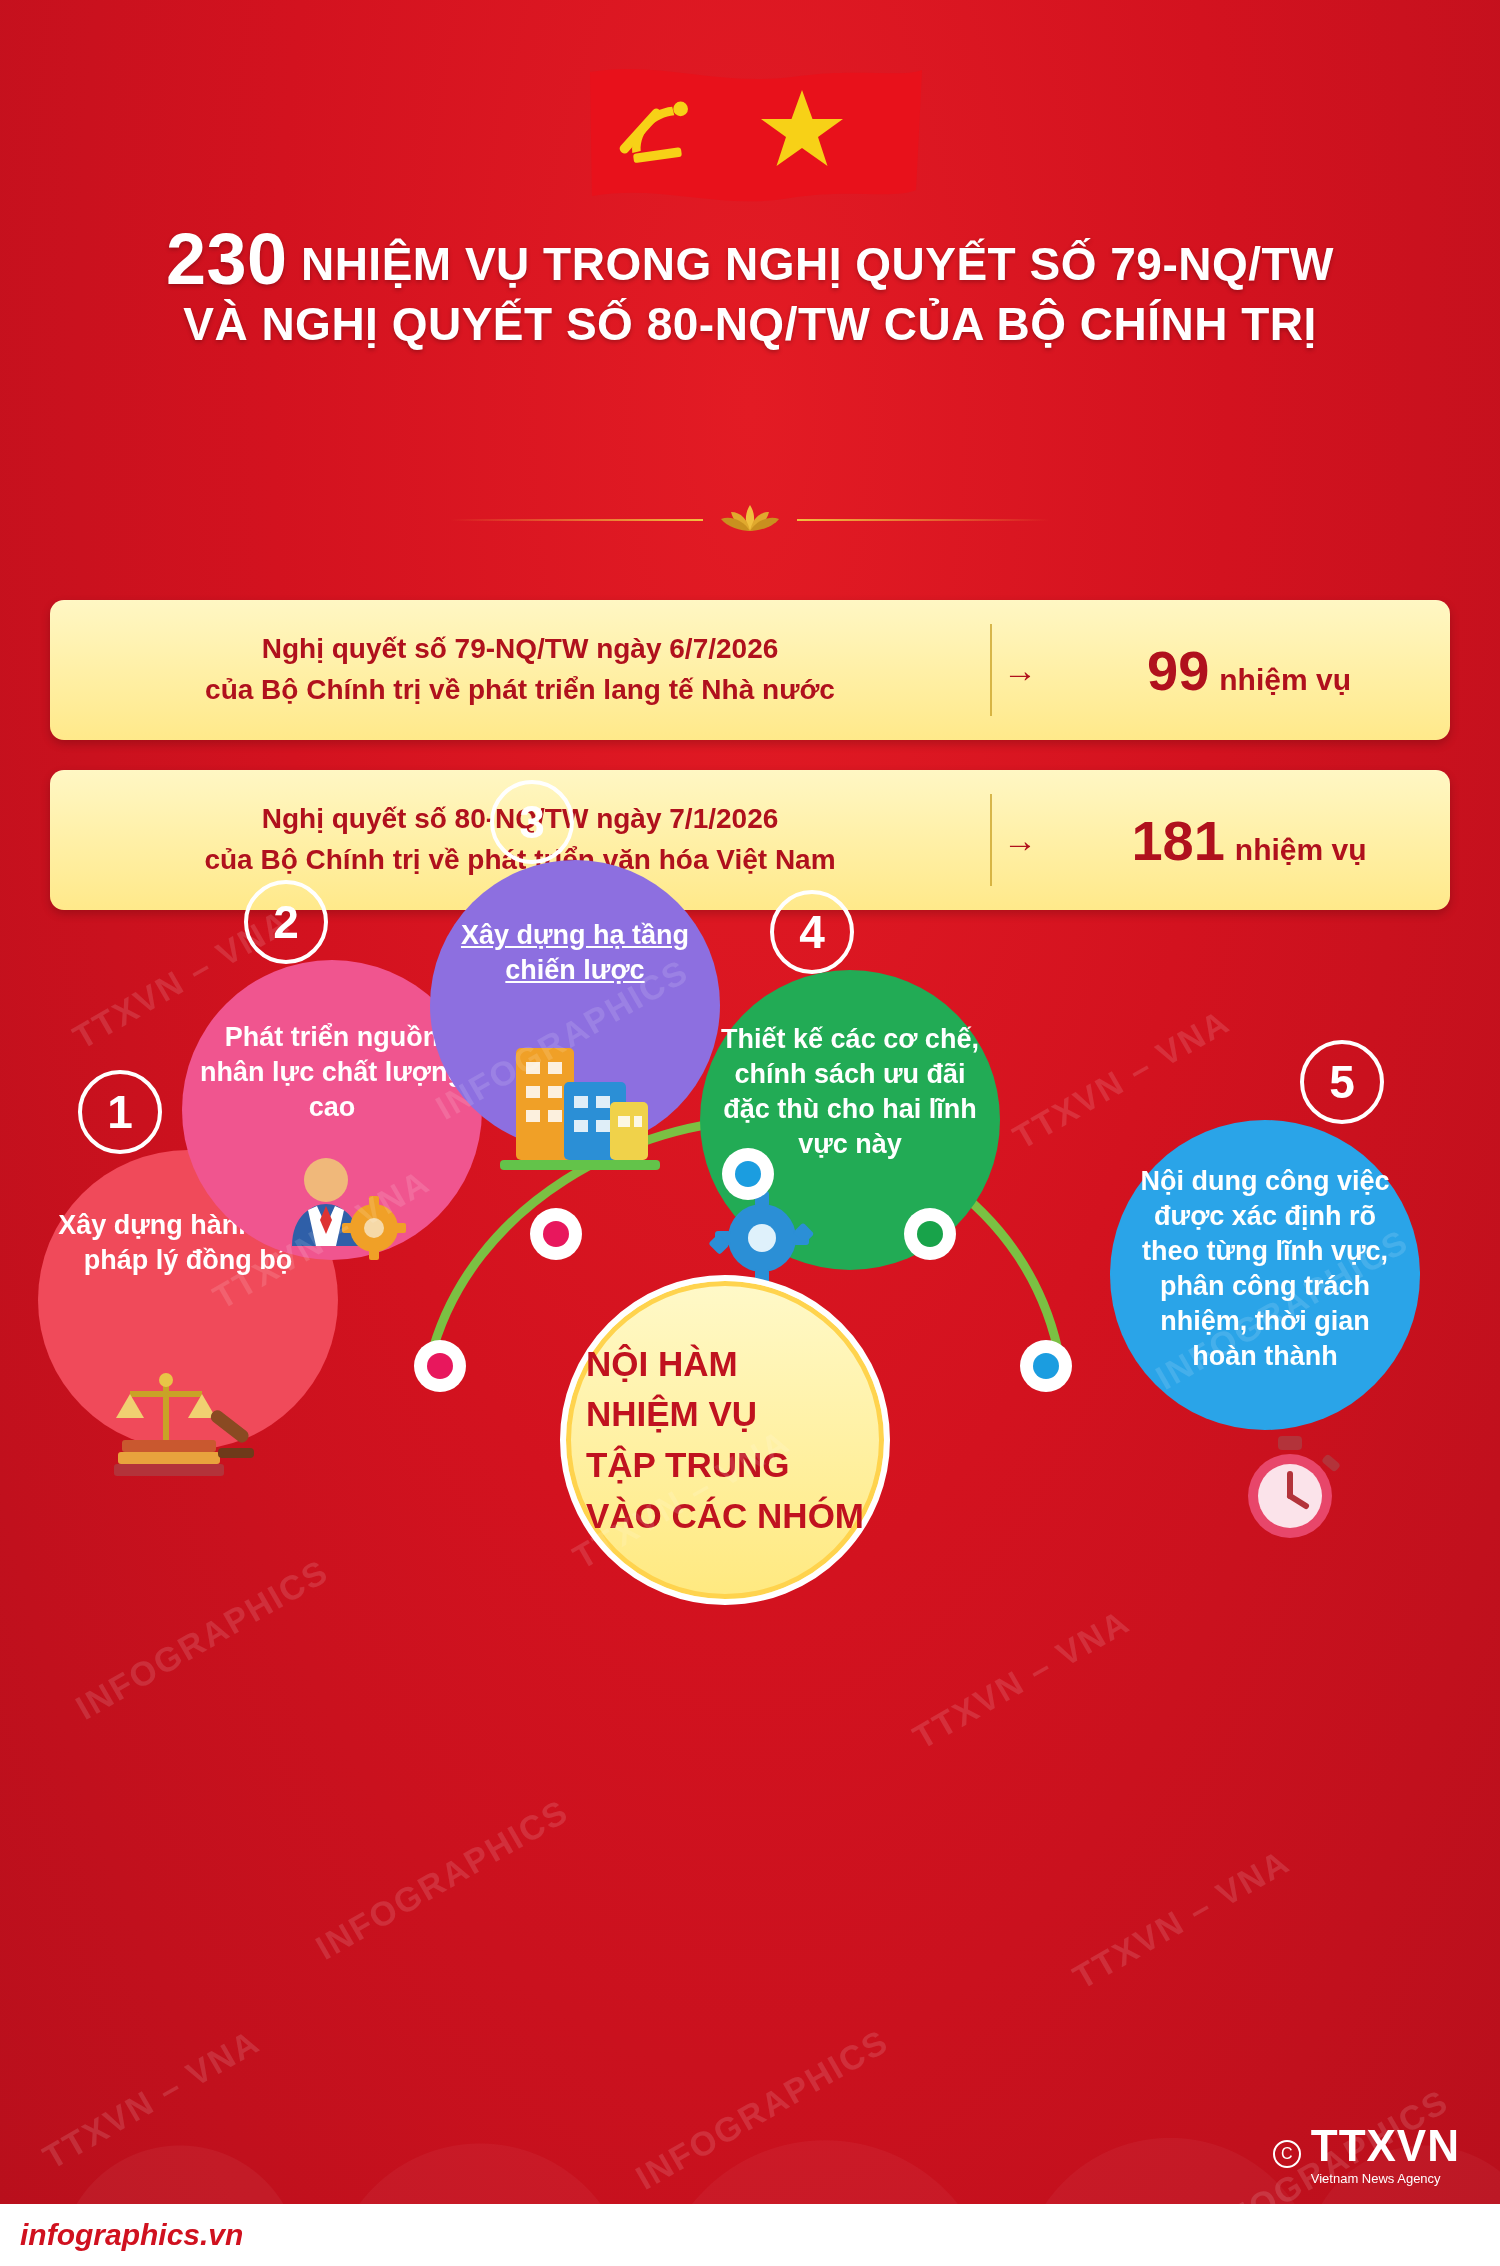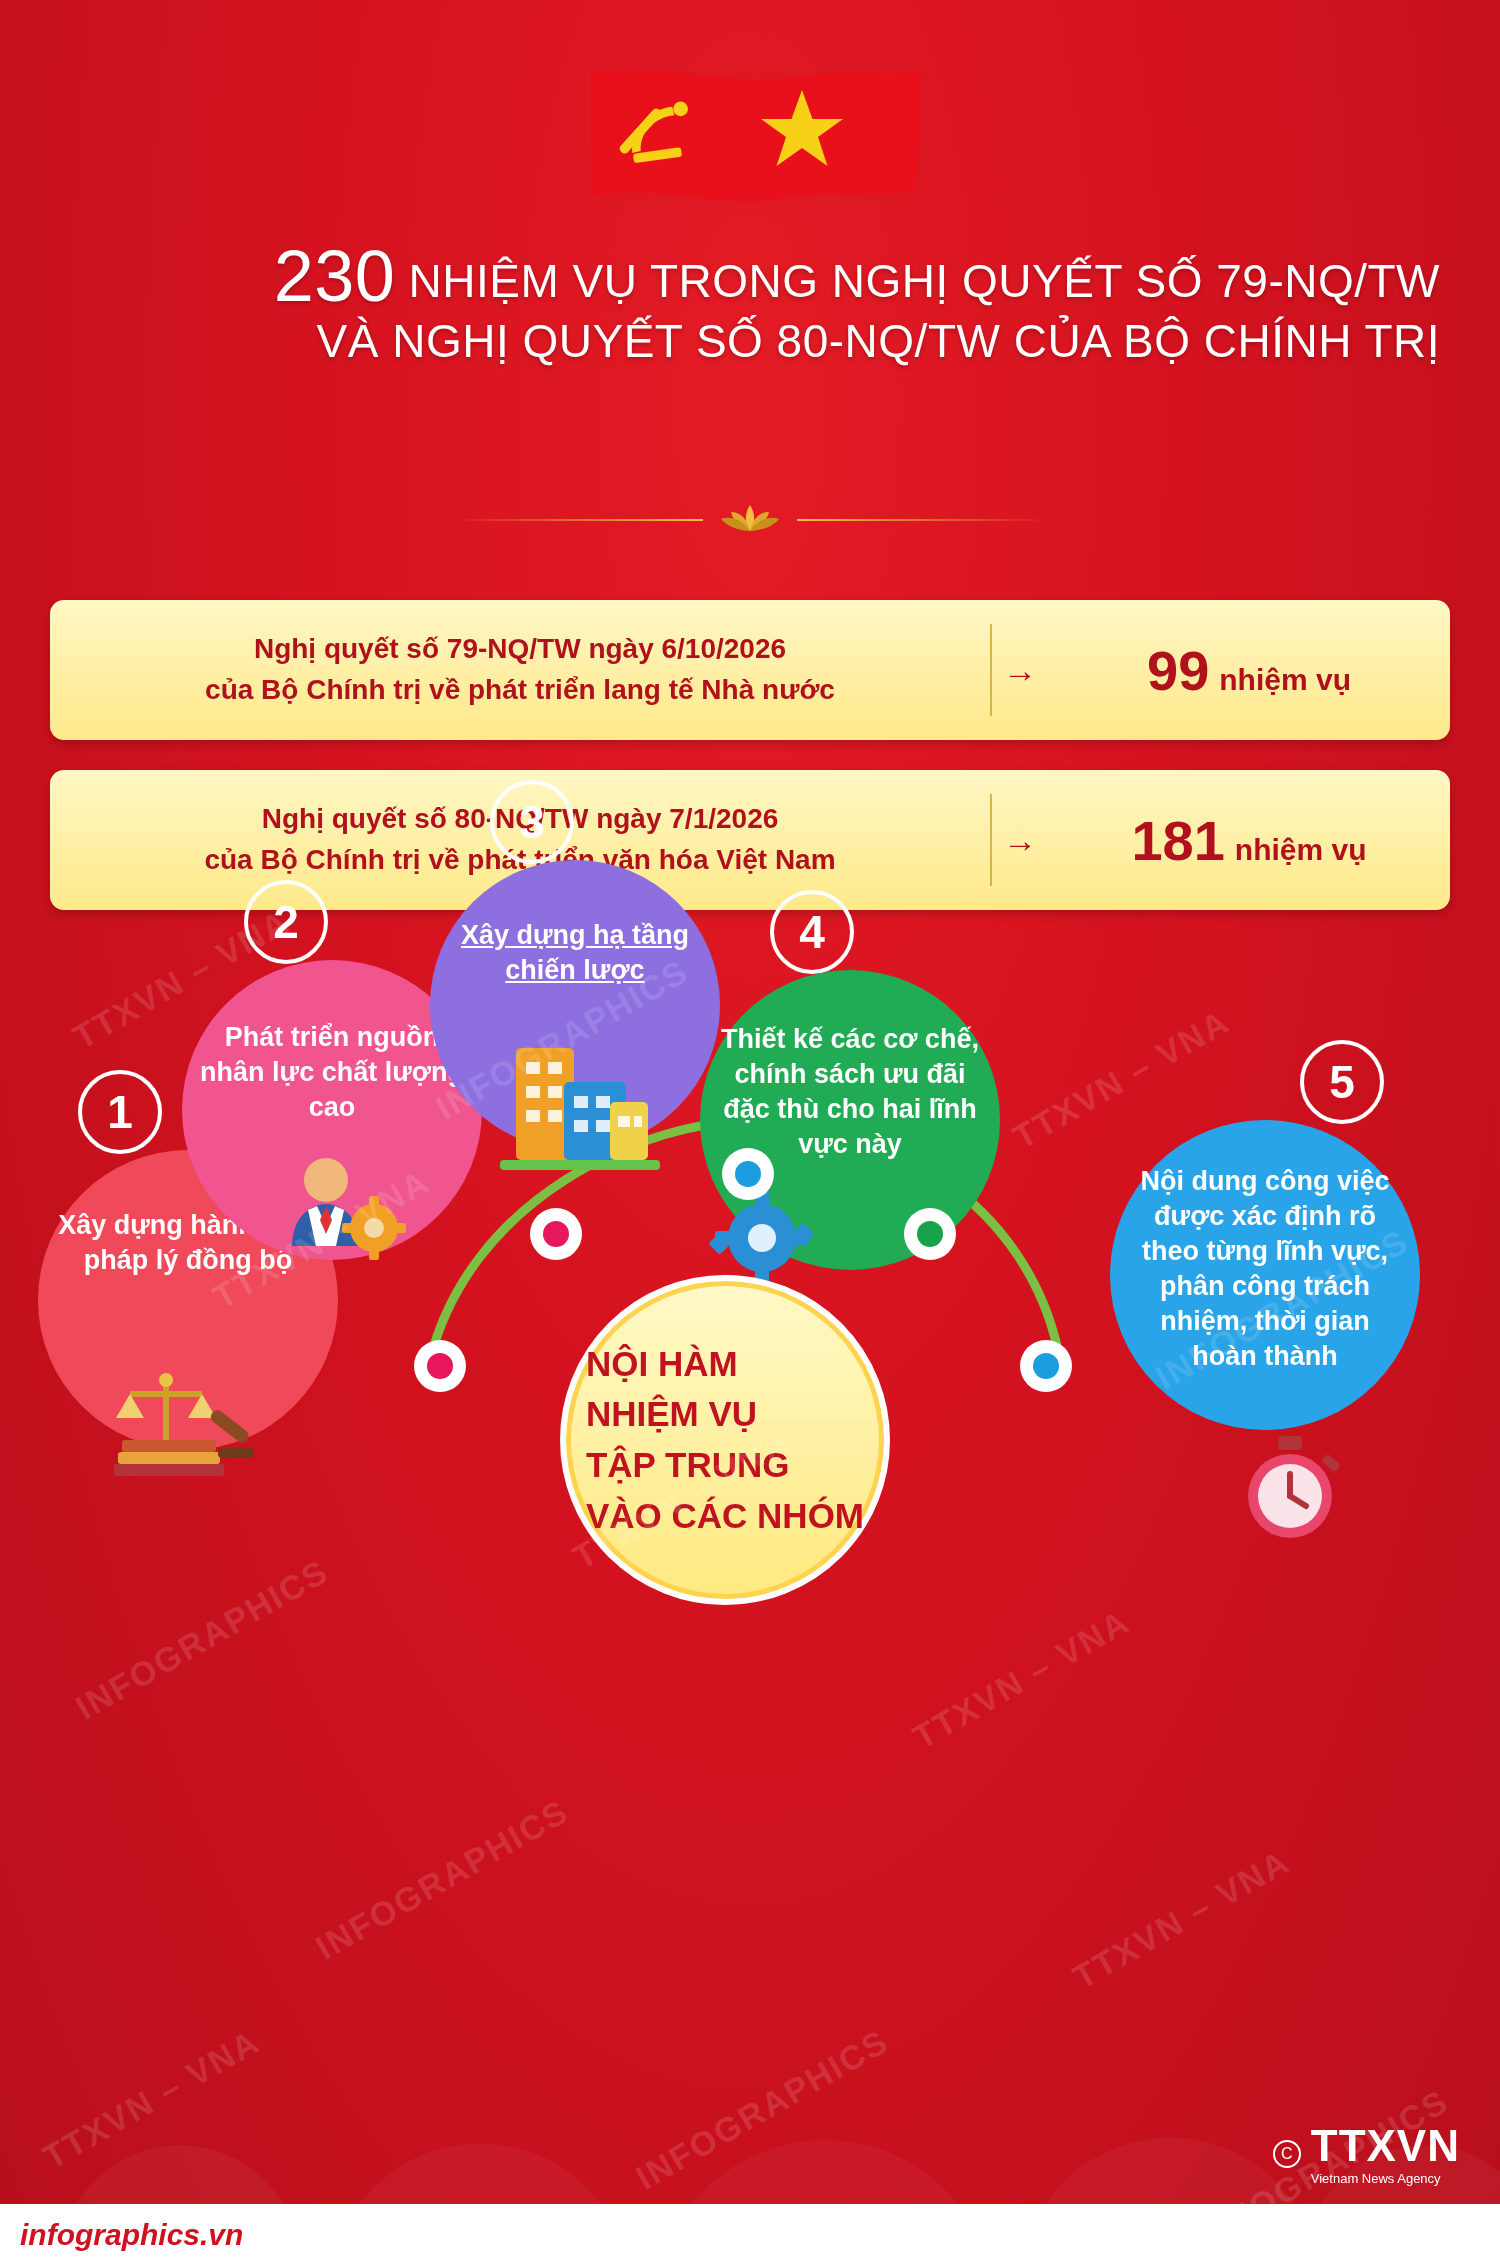--- a/index.html
+++ b/index.html
@@ -35,24 +35,24 @@
   
   .flag-wrap { position: absolute; top: 60px; left: 0; right: 0; display: flex; justify-content: center; }
   .flag {
     width: 360px; height: 150px; position: relative;
   }
   .flag svg { display: block; }
 
   
   .headline {
     position: absolute;
-    top: 240px; left: 60px; right: 60px;
-    text-align: right;
+    top: 223px; left: 60px; right: 60px;
+    text-align: center;
     color: #ffffff;
-    font-weight: normal;
+    font-weight: bold;
     font-size: 46px;
     line-height: 1.28;
     letter-spacing: .5px;
     text-shadow: 0 2px 4px rgba(0,0,0,.25);
   }
   .headline .big {
     font-size: 72px;
     color: #ffffff;
     line-height: 1;
     vertical-align: -4px;
@@ -253,21 +253,21 @@
         <path d="M33 30 C42 28 50 20 52 11 C42 11 35 19 33 30Z" fill="#e0a92e"></path>
         <path d="M33 30 C24 30 10 26 4 18 C14 14 27 20 33 30Z" fill="#c9901f"></path>
         <path d="M33 30 C42 30 56 26 62 18 C52 14 39 20 33 30Z" fill="#c9901f"></path>
       </svg>
     </div>
     <div class="line right"></div>
   </div>
 
   <div class="res-bar one">
     <div class="res-text">
-      <div>Nghị quyết số 79-NQ/TW ngày 6/10/2026</div>
+      <div>Nghị quyết số 79-NQ/TW ngày 6/7/2026</div>
       <div>của Bộ Chính trị về phát triển lang tế Nhà nước</div>
     </div>
     <div class="res-sep"></div>
     <div class="res-arrow">→</div>
     <div class="res-count">
       <span class="num">99</span>
       <span class="unit">nhiệm vụ</span>
     </div>
   </div>
 

